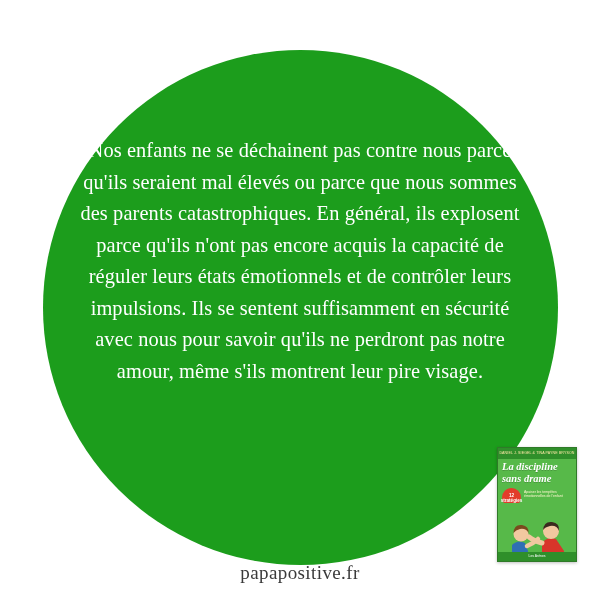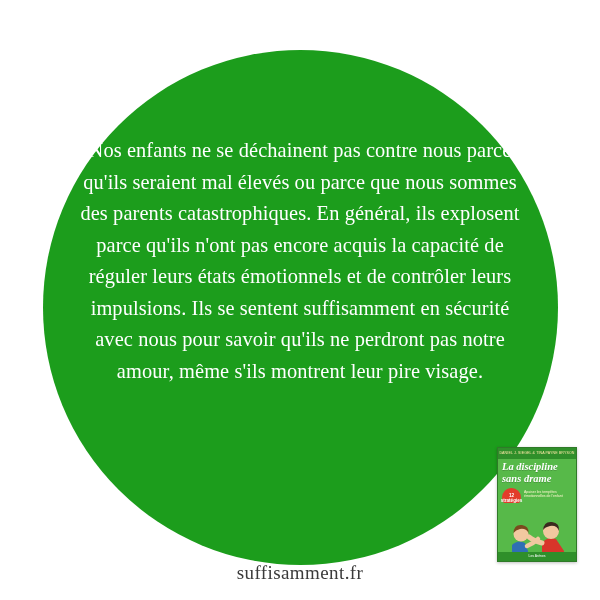--- a/index.html
+++ b/index.html
@@ -148,21 +148,21 @@
 </style>
 </head>
 <body>
 
 <div class="canvas">
 
   <div class="green-circle"></div>
 
   <div class="quote-text">Nos enfants ne se déchainent pas contre nous parce qu'ils seraient mal élevés ou parce que nous sommes des parents catastrophiques. En général, ils explosent parce qu'ils n'ont pas encore acquis la capacité de réguler leurs états émotionnels et de contrôler leurs impulsions. Ils se sentent suffisamment en sécurité avec nous pour savoir qu'ils ne perdront pas notre amour, même s'ils montrent leur pire visage.</div>
 
-  <div class="site-name">suffisamment.fr</div>
+  <div class="site-name">papapositive.fr</div>
 
   <div class="book">
     <div class="book-topstrip">DANIEL J. SIEGEL &amp; TINA PAYNE BRYSON</div>
     <div class="book-title">La discipline sans drame</div>
     <div class="book-badge">12 stratégies</div>
     <div class="book-sub">Apaiser les tempêtes émotionnelles de l'enfant</div>
 
     <svg class="book-art" viewBox="0 0 78 58">
       <rect x="0" y="0" width="78" height="58" fill="#57b949"></rect>
       <ellipse cx="39" cy="56" rx="34" ry="5" fill="#3f9c35"></ellipse>

